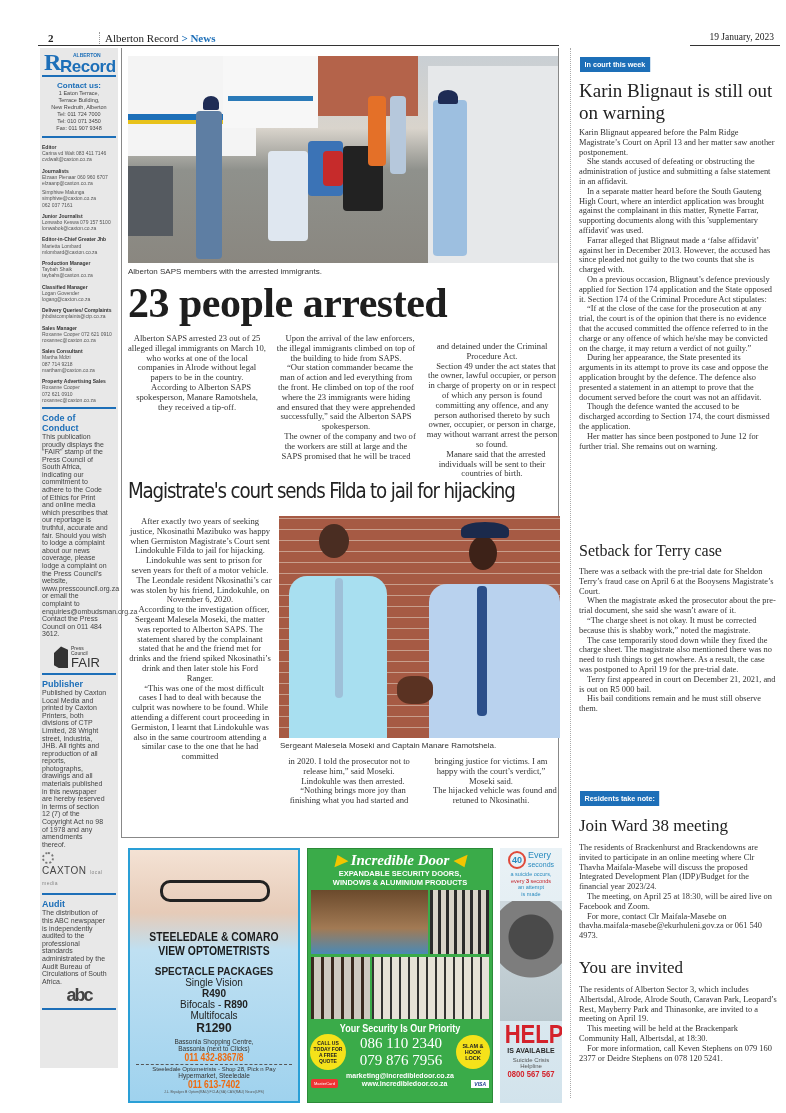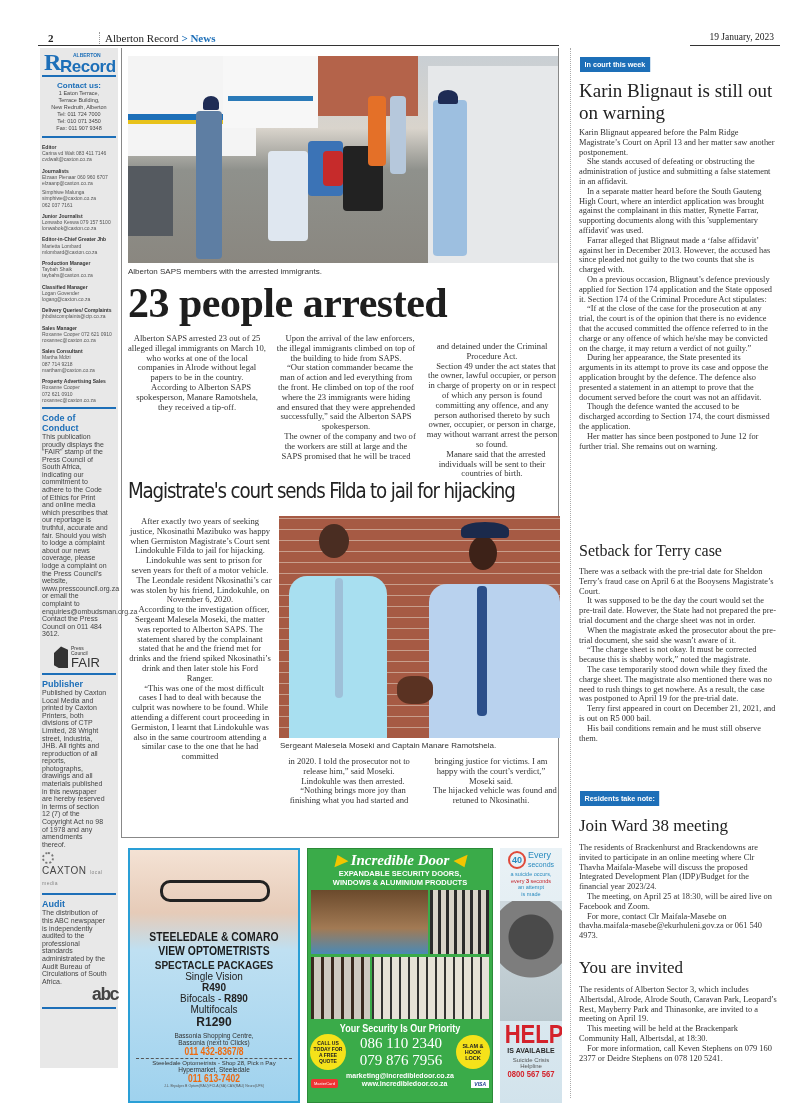--- a/index.html
+++ b/index.html
@@ -25,21 +25,21 @@
 .sec{padding:2px 10px 0 2px;font-size:7px;line-height:7.6px;color:#444}
 .sec .h{color:#1d6fb8;font-weight:bold;font-size:9px;line-height:10px}
 .fair{display:flex;align-items:center;margin:8px 0 4px 14px}
 .fair .mk{width:14px;height:22px;background:#333;clip-path:polygon(0 30%,50% 0,100% 15%,100% 100%,40% 100%,0 85%)}
 .fair .tx{margin-left:3px;font-size:5px;line-height:5px;color:#333}
 .fair .tx b{font-size:13px;display:block;line-height:13px;font-weight:normal}
 .caxton{padding:4px 2px;color:#444}
 .caxton .ic{width:12px;height:12px;border:2px dotted #777;border-radius:50%;margin-bottom:1px}
 .caxton .nm{font-size:10px;letter-spacing:0.5px}
 .caxton .nm small{font-size:5px;color:#888}
-.abc{font-size:18px;font-weight:bold;text-align:right;color:#444;font-family:Liberation Mono, monospace;letter-spacing:-2px}
+.abc{font-size:18px;font-weight:bold;text-align:center;color:#444;font-family:Liberation Sans, sans-serif;letter-spacing:-2px}
 
 #main{left:121px;top:48px;width:438px;height:790px;border-left:1px solid #888;border-right:1px solid #888;border-bottom:1px solid #888}
 #photo1{left:128px;top:56px;width:430px;height:207px;background:linear-gradient(180deg,#c9cfd4 0%,#d9d4cc 35%,#8f918c 55%,#8a8780 100%);overflow:hidden}
 .van{position:absolute;background:#f2f2f2}
 .fig{position:absolute;border-radius:4px}
 .cap{font-family:"Liberation Sans",sans-serif;font-size:8px;color:#333}
 #h1{left:128px;top:280px;font-size:42px;font-weight:bold;letter-spacing:-0.5px;color:#1e1e1e;line-height:46px}
 .col{position:absolute;font-size:8.6px;line-height:9.8px;color:#333;text-align:center}
 .col p{text-indent:8px}
 .col p.f{text-indent:0}
@@ -219,21 +219,21 @@
   <p class="f">bringing justice for victims. I am happy with the court’s verdict,” Moseki said.</p>
   <p>The hijacked vehicle was found and retuned to Nkosinathi.</p>
 </div>
 
 <div id="ad1" class="ad ctr">
   <div style="height:80px;position:relative">
     <div style="position:absolute;left:30px;top:30px;width:110px;height:22px;border:3px solid #222;border-radius:10px"></div>
   </div>
   <div style="font-weight:bold;font-size:13px;line-height:14px;color:#1b1b1b;transform:scaleX(0.8)">STEELEDALE &amp; COMARO</div>
   <div style="font-weight:bold;font-size:13px;line-height:14px;color:#1b1b1b;transform:scaleX(0.8)">VIEW OPTOMETRISTS</div>
-  <div style="font-weight:bold;font-size:10px;color:#222;margin-top:2px">SPECTACLE PACKAGES</div>
+  <div style="font-weight:bold;font-size:10px;color:#222;margin-top:8px">SPECTACLE PACKAGES</div>
   <div style="font-size:10px;color:#222">Single Vision</div>
   <div style="font-size:10px;font-weight:bold;color:#222">R490</div>
   <div style="font-size:10px;color:#222"><span>Bifocals - </span><b>R890</b></div>
   <div style="font-size:10px;color:#222">Multifocals</div>
   <div style="font-size:12px;font-weight:bold;color:#222">R1290</div>
   <div style="font-size:6.5px;color:#333;margin-top:3px">Bassonia Shopping Centre,</div>
   <div style="font-size:6.5px;color:#333">Bassonia (next to Clicks)</div>
   <div style="font-size:10px;font-weight:bold;color:#ef6a0e;transform:scaleX(0.85)">011 432-8367/8</div>
   <div style="border-top:1px dashed #555;margin:1px 6px"></div>
   <div style="font-size:6px;color:#333">Steeledale Optometrists - Shop 28, Pick n Pay</div>
@@ -301,21 +301,20 @@
   <p>Farrar alleged that Blignaut made a ‘false affidavit’ against her in December 2013. However, the accused has since pleaded not guilty to the two counts that she is charged with.</p>
   <p>On a previous occasion, Blignaut’s defence previously applied for Section 174 application and the State opposed it. Section 174 of the Criminal Procedure Act stipulates:</p>
   <p>“If at the close of the case for the prosecution at any trial, the court is of the opinion that there is no evidence that the accused committed the offence referred to in the charge or any offence of which he/she may be convicted on the charge, it may return a verdict of not guilty.”</p>
   <p>During her appearance, the State presented its arguments in its attempt to prove its case and oppose the application brought by the defence. The defence also presented a statement in an attempt to prove that the document served before the court was not an affidavit.</p>
   <p>Though the defence wanted the accused to be discharged according to Section 174, the court dismissed the application.</p>
   <p>Her matter has since been postponed to June 12 for further trial. She remains out on warning.</p>
 </div>
 <div class="rh" style="left:579px;top:540px;font-size:16px">Setback for Terry case</div>
 <div class="rcol" style="left:579px;top:567px">
   <p class="f">There was a setback with the pre-trial date for Sheldon Terry’s fraud case on April 6 at the Booysens Magistrate’s Court.</p>
-  <p>It was supposed to be the day the court would set the pre-trail date. However, the State had not prepared the pre-trial document and the charge sheet was not in order.</p>
   <p>When the magistrate asked the prosecutor about the pre-trial document, she said she wasn’t aware of it.</p>
   <p>“The charge sheet is not okay. It must be corrected because this is shabby work,” noted the magistrate.</p>
   <p>The case temporarily stood down while they fixed the charge sheet. The magistrate also mentioned there was no need to rush things to get nowhere. As a result, the case was postponed to April 19 for the pre-trial date.</p>
   <p>Terry first appeared in court on December 21, 2021, and is out on R5 000 bail.</p>
   <p>His bail conditions remain and he must still observe them.</p>
 </div>
 <div class="tag" style="left:580px;top:791px">Residents take note:</div>
 <div class="rh" style="left:579px;top:815px;font-size:17px">Join Ward 38 meeting</div>
 <div class="rcol" style="left:579px;top:843px">
   <p class="f">The residents of Brackenhurst and Brackendowns are invited to participate in an online meeting where Clr Thavha Maifala-Masebe will discuss the proposed Integrated Development Plan (IDP)/Budget for the financial year 2023/24.</p>

